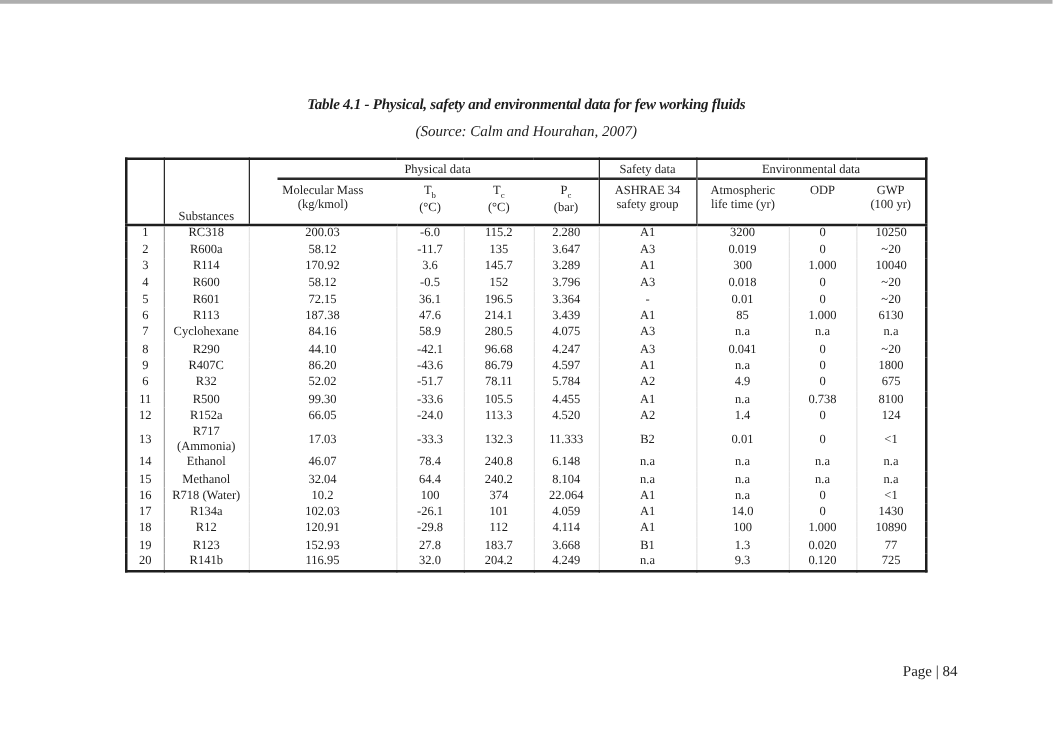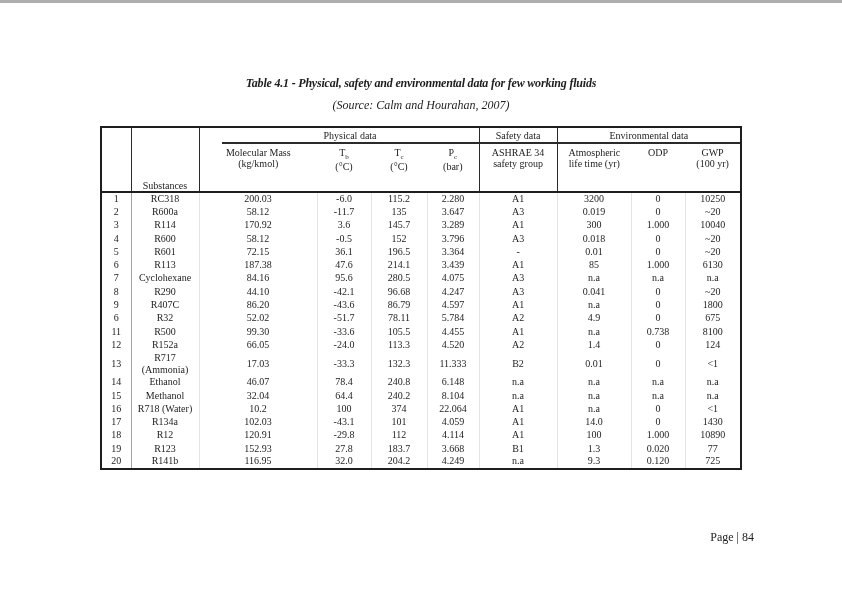--- a/index.html
+++ b/index.html
@@ -34,31 +34,31 @@
   col.w9 { width: 56px; }
 
   th, td { padding: 0; font-weight: normal; text-align: center; vertical-align: middle; }
   thead th { font-size: 10px; line-height: 11px; }
 
   .grp-row th { height: 16px; padding: 0; vertical-align: bottom; }
   .grp-line { height: 16px; line-height: 15px; border-bottom: 2px solid #2a2a2a; font-family: Liberation Serif, serif; }
   .grp-line.inset { margin-left: 22px; }
 
   th.h-num, th.h-sub { border-right: 1px solid #2a2a2a; border-bottom: 2px solid #1e1e1e; font-size: 10px; margin-left: 24px; }
-  .sub-row th { height: 48px; vertical-align: top; padding-top: 3px; border-bottom: 2px solid #1e1e1e; }
+  .sub-row th { height: 36px; vertical-align: top; padding-top: 3px; border-bottom: 2px solid #1e1e1e; }
   th.h-ashrae, th.g-safety { border-left: 1px solid #2a2a2a; }
   th.h-atm, th.g-env { border-left: 1px solid #2a2a2a; }
   sub.hsub { font-size: 7px; line-height: 0; }
   .unit { margin-top: 3px; }
 
   tbody td { font-size: 10px; height: 13.3px; line-height: 12px; }
   tbody td + td { border-left: 1px solid #e3e3e3; }
   tbody td.c1 { border-left: 1px solid #a3a3a3; }
 
-  .page-footer { position: absolute; top: 530px; right: 88px; font-size: 12px; font-family: Liberation Serif, serif; }
+  .page-footer { position: absolute; top: 530px; right: 76px; font-size: 12px; font-family: Liberation Serif, serif; }
 </style>
 </head>
 <body>
 
 <div class="top-strip"></div>
 
 <div class="doc-title">Table 4.1 - Physical, safety and environmental data for few working fluids</div>
 <div class="doc-source">(Source: Calm and Hourahan, 2007)</div>
 
 <table class="data">
@@ -190,21 +190,21 @@
         <td class="c5">3.439</td>
         <td class="c6">A1</td>
         <td class="c7">85</td>
         <td class="c8">1.000</td>
         <td class="c9">6130</td>
       </tr>
       <tr>
         <td class="c0">7</td>
         <td class="c1">Cyclohexane</td>
         <td class="c2">84.16</td>
-        <td class="c3">95.6</td>
+        <td class="c3">58.9</td>
         <td class="c4">280.5</td>
         <td class="c5">4.075</td>
         <td class="c6">A3</td>
         <td class="c7">n.a</td>
         <td class="c8">n.a</td>
         <td class="c9">n.a</td>
       </tr>
       <tr>
         <td class="c0">8</td>
         <td class="c1">R290</td>
@@ -310,21 +310,21 @@
         <td class="c5">22.064</td>
         <td class="c6">A1</td>
         <td class="c7">n.a</td>
         <td class="c8">0</td>
         <td class="c9">&lt;1</td>
       </tr>
       <tr>
         <td class="c0">17</td>
         <td class="c1">R134a</td>
         <td class="c2">102.03</td>
-        <td class="c3">-43.1</td>
+        <td class="c3">-26.1</td>
         <td class="c4">101</td>
         <td class="c5">4.059</td>
         <td class="c6">A1</td>
         <td class="c7">14.0</td>
         <td class="c8">0</td>
         <td class="c9">1430</td>
       </tr>
       <tr>
         <td class="c0">18</td>
         <td class="c1">R12</td>

